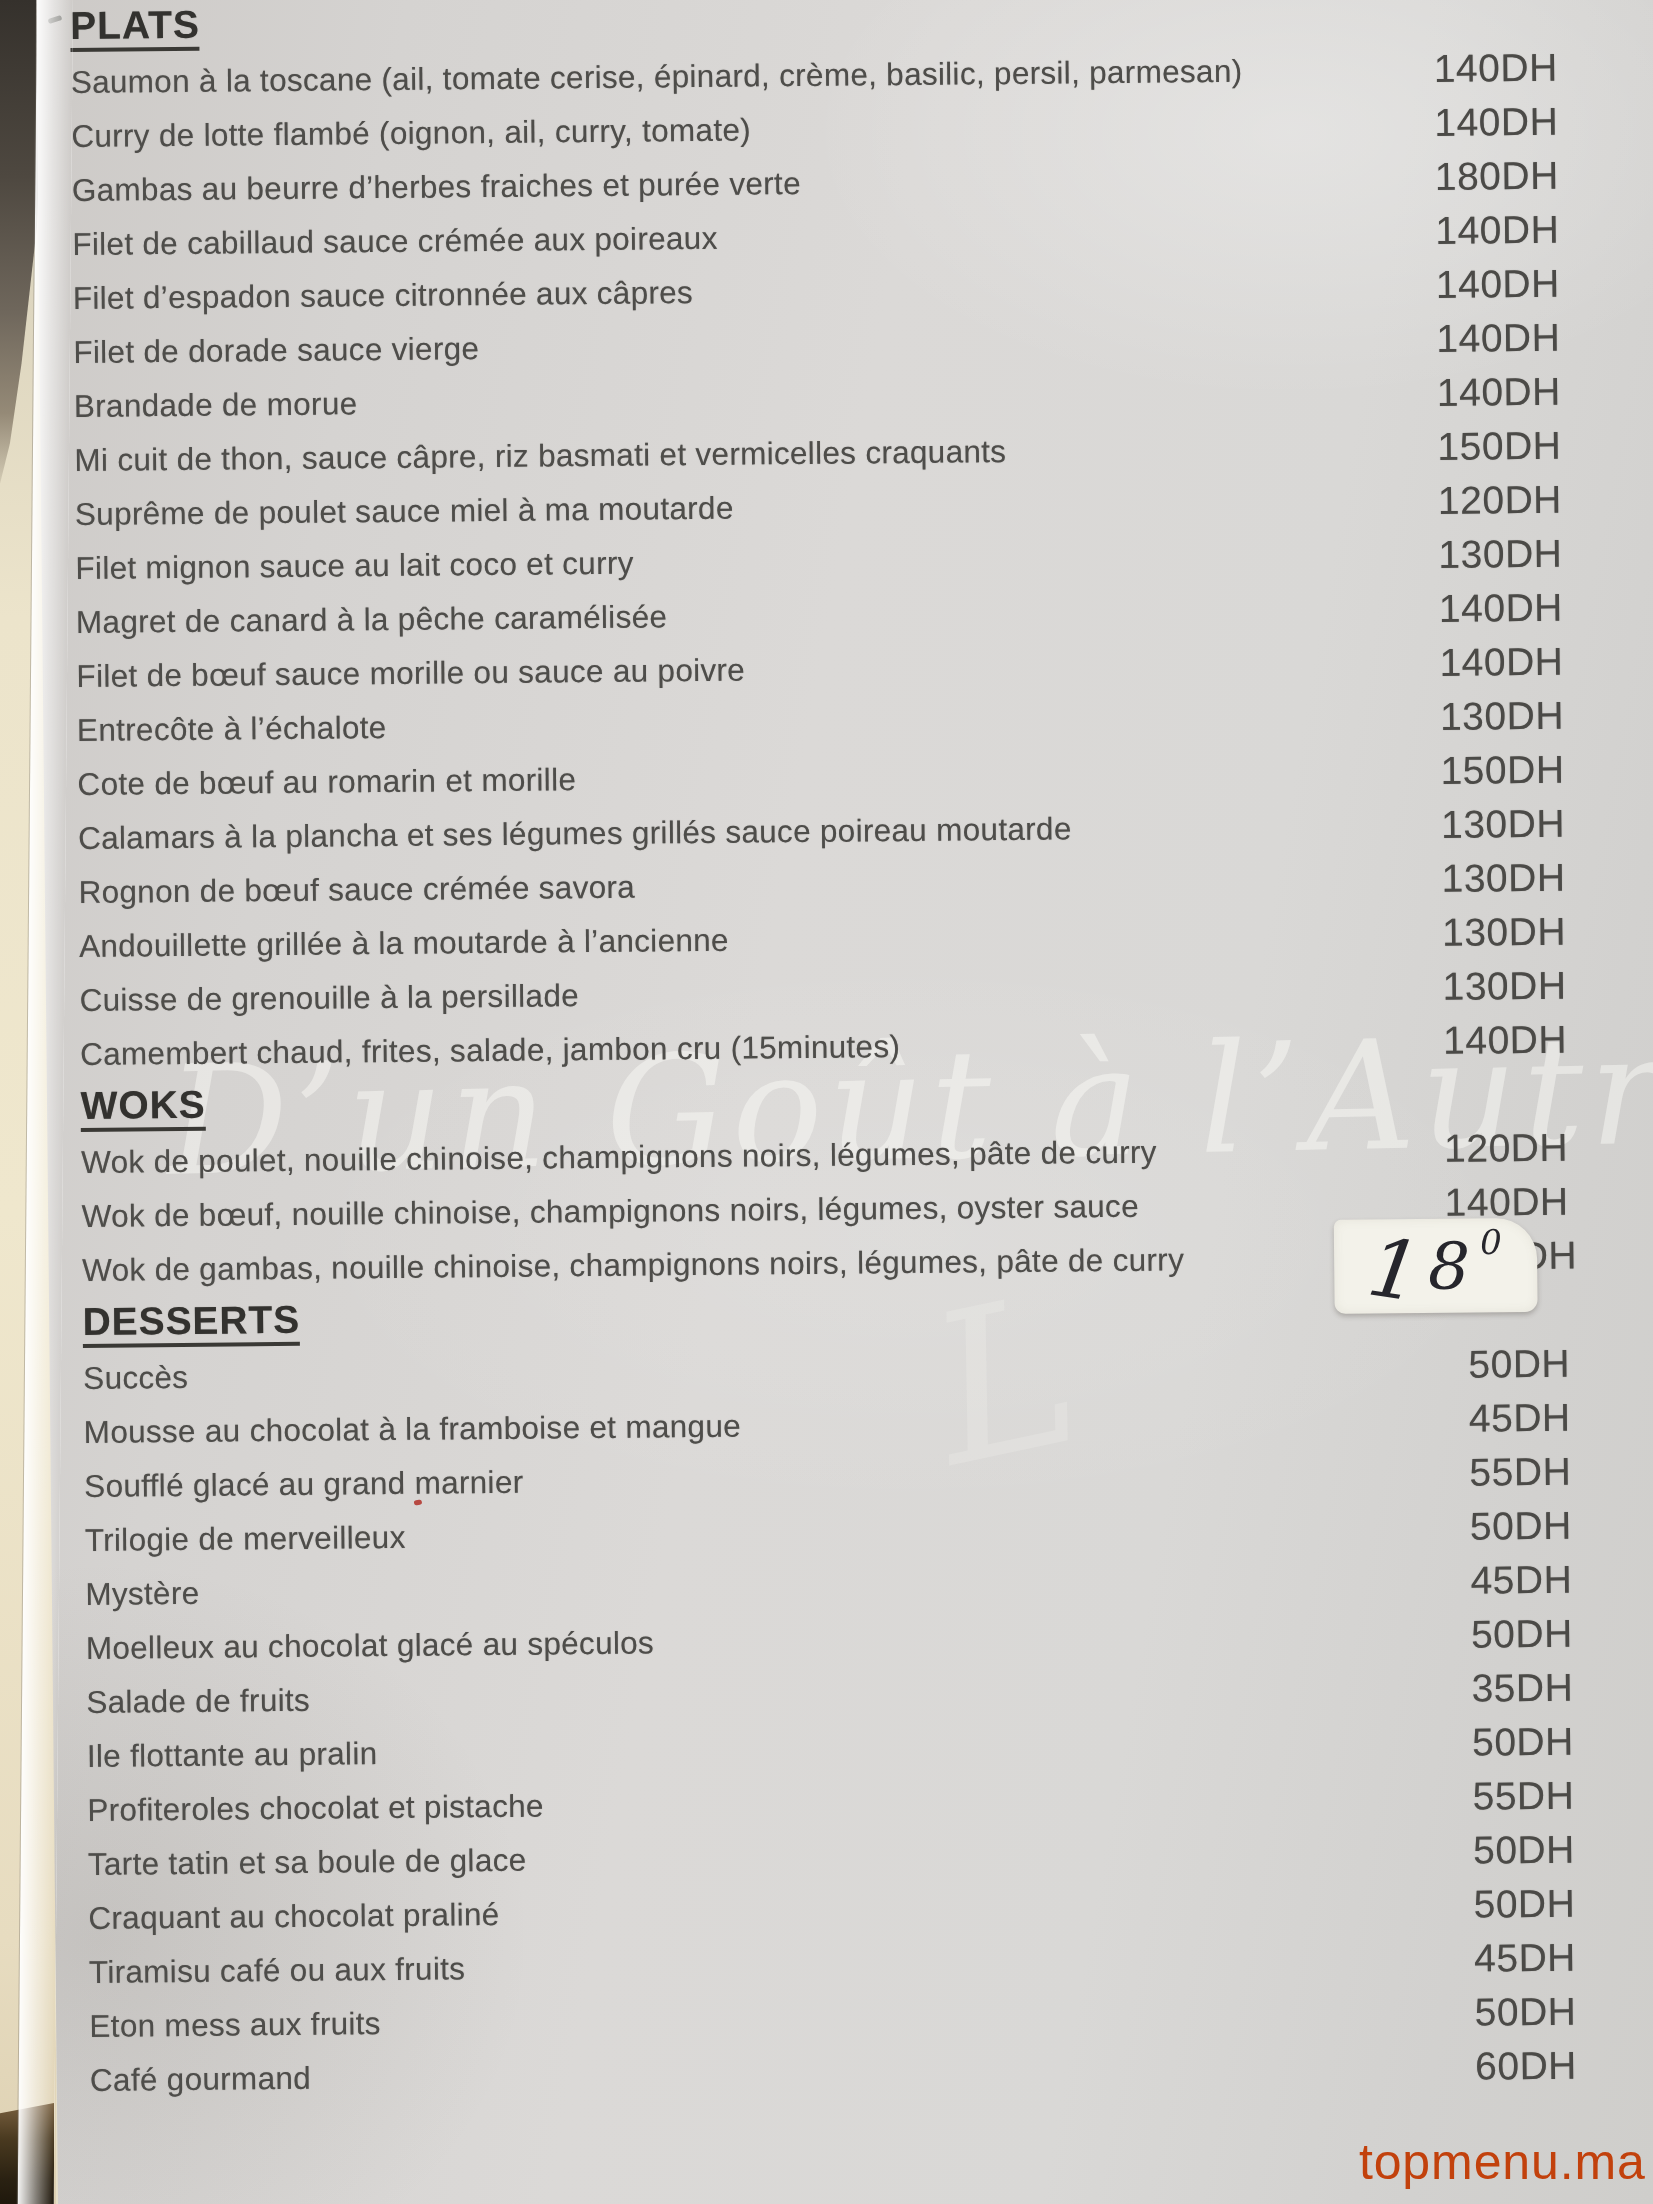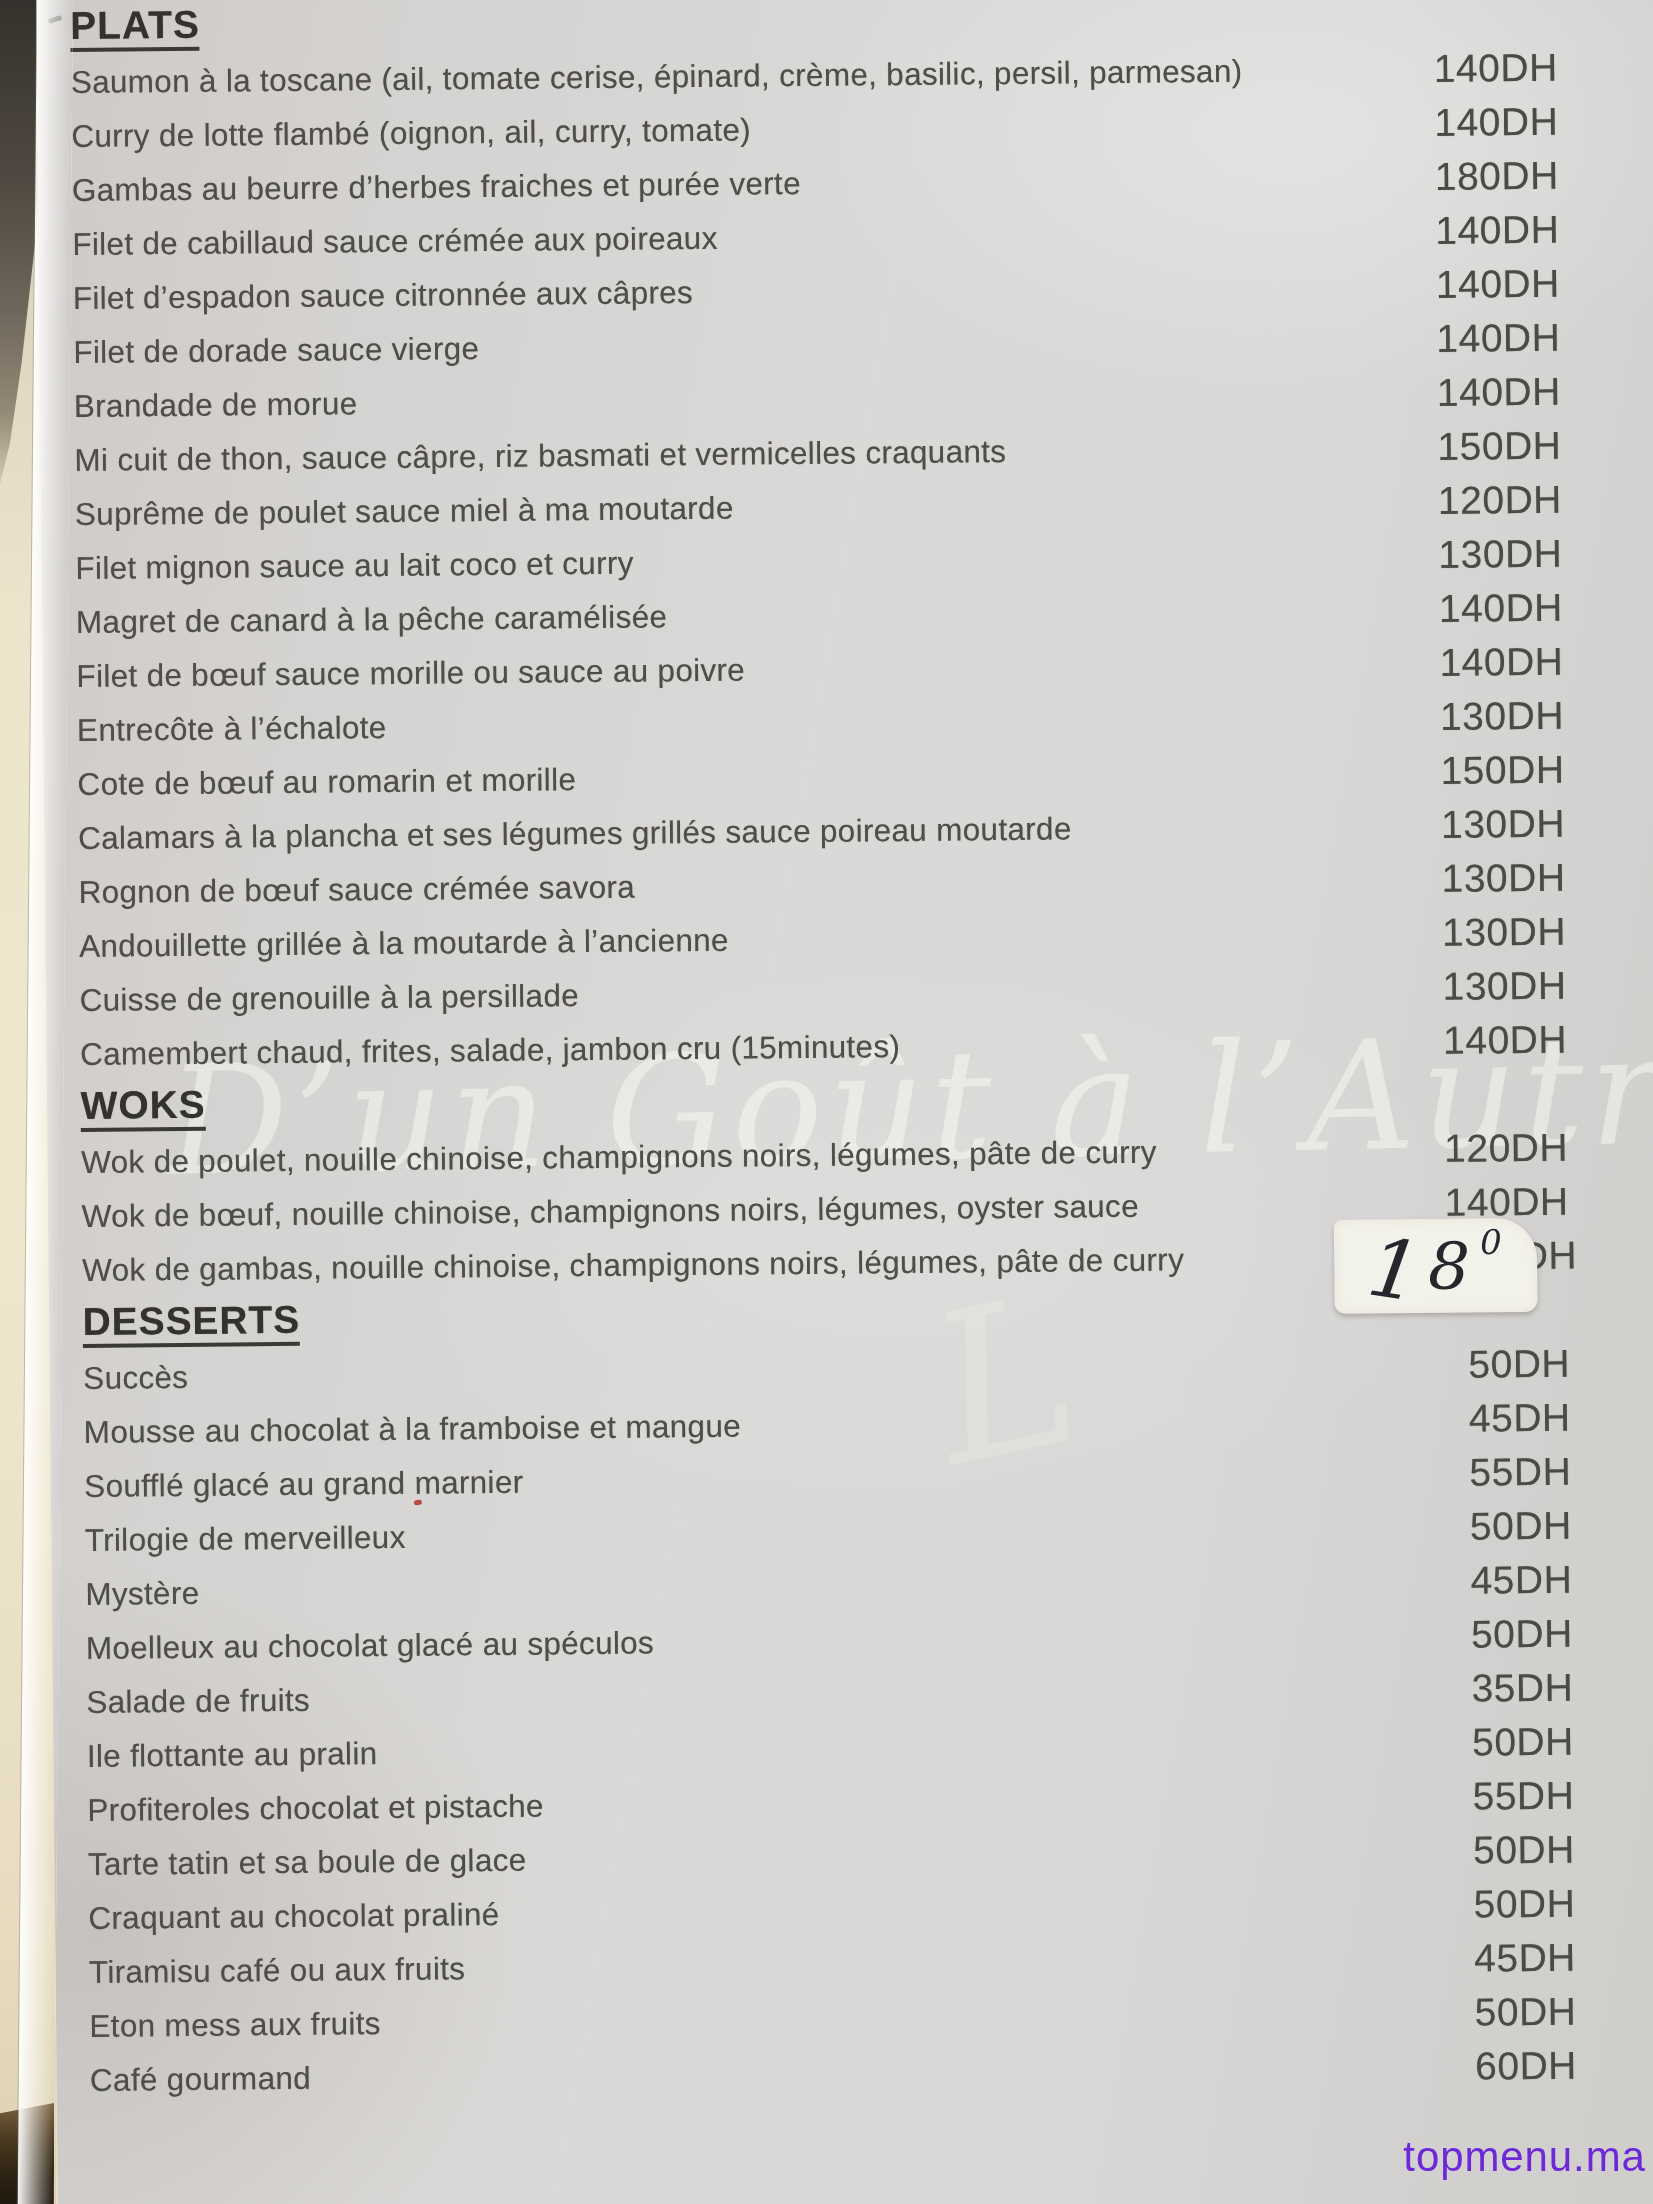--- a/index.html
+++ b/index.html
@@ -106,21 +106,21 @@
     position:absolute;left:48px;top:17px;width:14.4px;height:5.4px;
     background:#6c6b66;border-radius:2.7px;transform:rotate(-18deg);opacity:0.8;
   }
   .speck-red{
     position:absolute;left:414px;top:1500px;width:8px;height:5.4px;
     background:#b23028;border-radius:2.7px;transform:rotate(-12deg);opacity:0.85;
   }
   
   .brand{
     position:absolute;right:7.2px;top:2133px;
-    font-size:42px;letter-spacing:0.9px;color:#6d28d9;
+    font-size:50px;letter-spacing:0.9px;color:#c2410c;
     font-family:"Liberation Sans", sans-serif;
   }
 </style>
 </head>
 <body>
 
 <div class="photo">
   <div class="bg-beige"></div>
   <div class="bg-dark-top"></div>
   <div class="bg-dark-bottom"></div>

